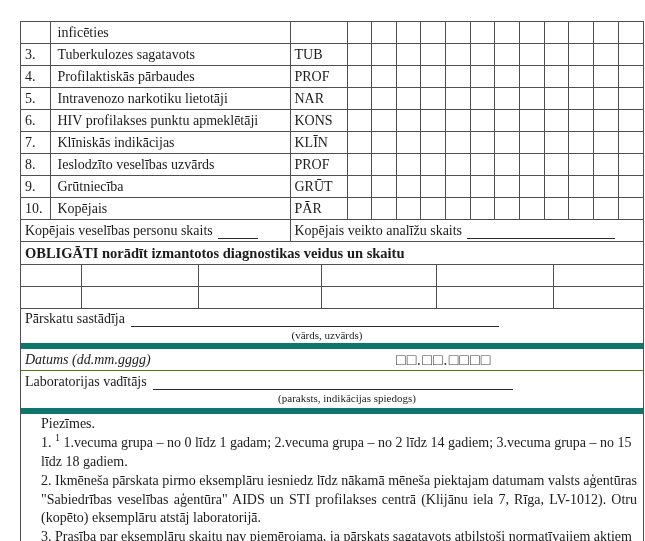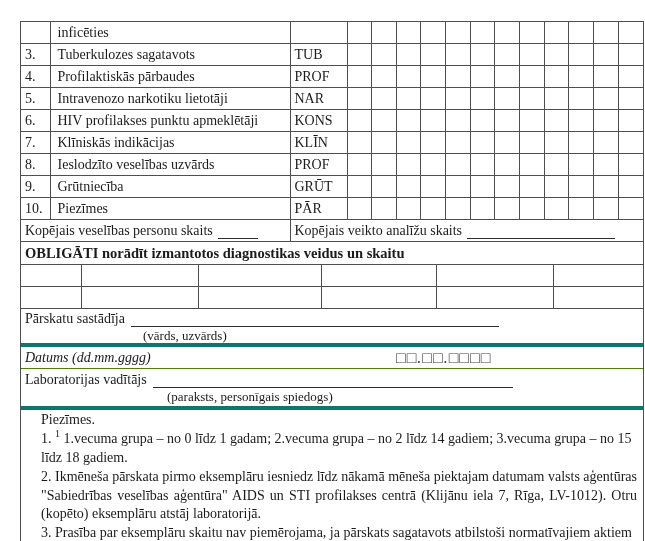--- a/index.html
+++ b/index.html
@@ -11,29 +11,29 @@
   td{border-right:1px solid #4f4f4f;border-bottom:1px solid #4f4f4f;
      height:21px;padding:0 2px;overflow:hidden;white-space:nowrap;
      font-size:14px;vertical-align:middle;}
   tr td:last-child{border-right:none;}
   td.num{padding-left:4px;}
   td.lbl{padding-left:7px;}
   td.code{padding-left:4px;margin-top:12px;}
   td.c{padding:0;}
   .heading-row{border-bottom:1px solid #4f4f4f;height:22px;line-height:22px;
                font-weight:bold;padding-left:4px;font-size:14.5px;overflow:hidden;white-space:nowrap;}
-  .sig-row{border-bottom:4px solid #0f766e;padding:2px 0 0 4px;overflow:hidden;}
+  .sig-row{border-bottom:6px solid #0f766e;padding:2px 0 0 4px;overflow:hidden;}
   .sig-row .line1{height:17px;line-height:16px;white-space:nowrap;}
   .underline{display:inline-block;border-bottom:1px solid #2c2c2c;height:13px;
              vertical-align:bottom;margin-left:6px;}
   .u-prepared{width:368px;}
   .u-head{width:360px;}
   .u-totals-s{width:40px;margin-left:5px;}
   .u-totals-l{width:148px;margin-left:5px;}
-  .caption{font-size:13px;line-height:15px;}
+  .caption{font-size:11px;text-align:center;line-height:15px;}
   .cap-prepared{margin-left:118px;width:368px;}
   .cap-head{margin-left:142px;width:360px;}
   .date-row{position:relative;border-bottom:1px solid #4d7c0f;height:21px;
             line-height:21px;padding-left:4px;font-style:italic;}
   .date-boxes{position:absolute;left:375px;top:0;font-size:16px;letter-spacing:1px;
               color:#3d3d3d;line-height:21px;}
   .notes{padding:1px 6px 0 4px;height:148px;overflow:hidden;}
   .notes p{margin:0 0 1px 16px;line-height:18.4px;font-size:14px;}
   .notes p.just{text-align:justify;}
   sup{font-size:10px;line-height:0;}
@@ -182,21 +182,21 @@
             <td class="c"></td>
             <td class="c"></td>
             <td class="c"></td>
             <td class="c"></td>
             <td class="c"></td>
             <td class="c"></td>
             <td class="c"></td>
           </tr>
       <tr>
         <td class="num">10.</td>
-        <td class="lbl">Piezīmes</td>
+        <td class="lbl">Kopējais</td>
         <td class="code">PĀR</td>
       <td class="c"></td>
             <td class="c"></td>
             <td class="c"></td>
             <td class="c"></td>
             <td class="c"></td>
             <td class="c"></td>
             <td class="c"></td>
             <td class="c"></td>
             <td class="c"></td>
@@ -255,21 +255,21 @@
 
     <div class="date-row">
       <span>Datums (dd.mm.gggg)</span>
       <span class="date-boxes">□□.□□.□□□□</span>
     </div>
 
     <div class="sig-row" style="height:34px;padding-top:3px;">
       <div class="line1">
         <span>Laboratorijas vadītājs</span><span class="underline u-head"></span>
       </div>
-      <div class="caption cap-head">(paraksts, personīgais spiedogs)</div>
+      <div class="caption cap-head">(paraksts, indikācijas spiedogs)</div>
     </div>
 
     <div class="notes">
       <p>Piezīmes.</p>
       <p><span>1. </span><sup>1</sup><span> 1.vecuma grupa – no 0 līdz 1 gadam; 2.vecuma grupa – no 2 līdz 14 gadiem; 3.vecuma grupa – no 15 līdz 18 gadiem.</span></p>
       <p class="just">2. Ikmēneša pārskata pirmo eksemplāru iesniedz līdz nākamā mēneša piektajam datumam valsts aģentūras "Sabiedrības veselības aģentūra" AIDS un STI profilakses centrā (Klijānu iela 7, Rīga, LV-1012). Otru (kopēto) eksemplāru atstāj laboratorijā.</p>
       <p>3. Prasība par eksemplāru skaitu nav piemērojama, ja pārskats sagatavots atbilstoši normatīvajiem aktiem par elektronisko dokumentu noformēšanu."</p>
     </div>
 
   </div>

